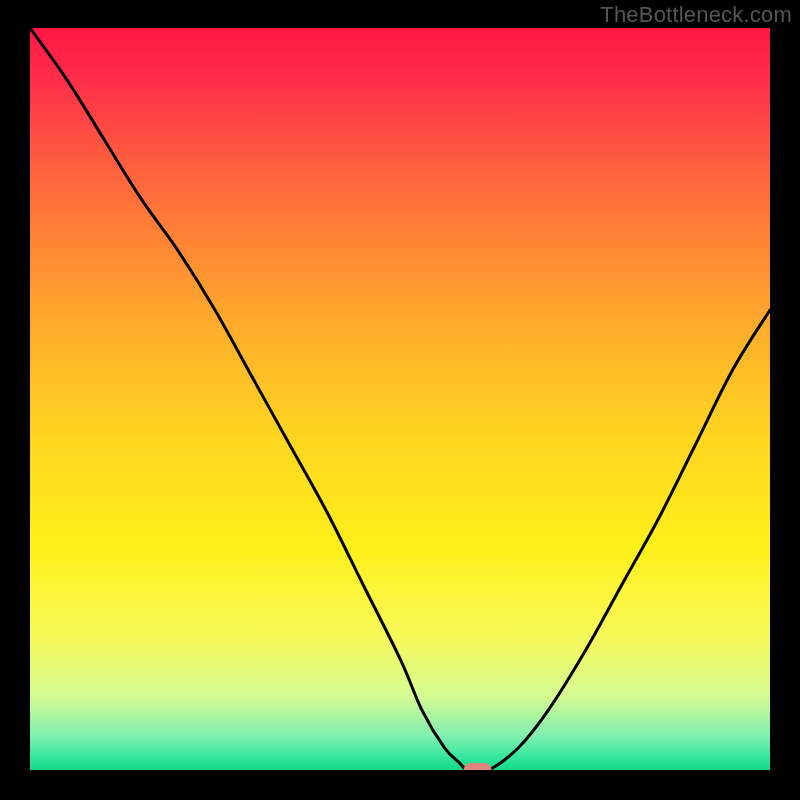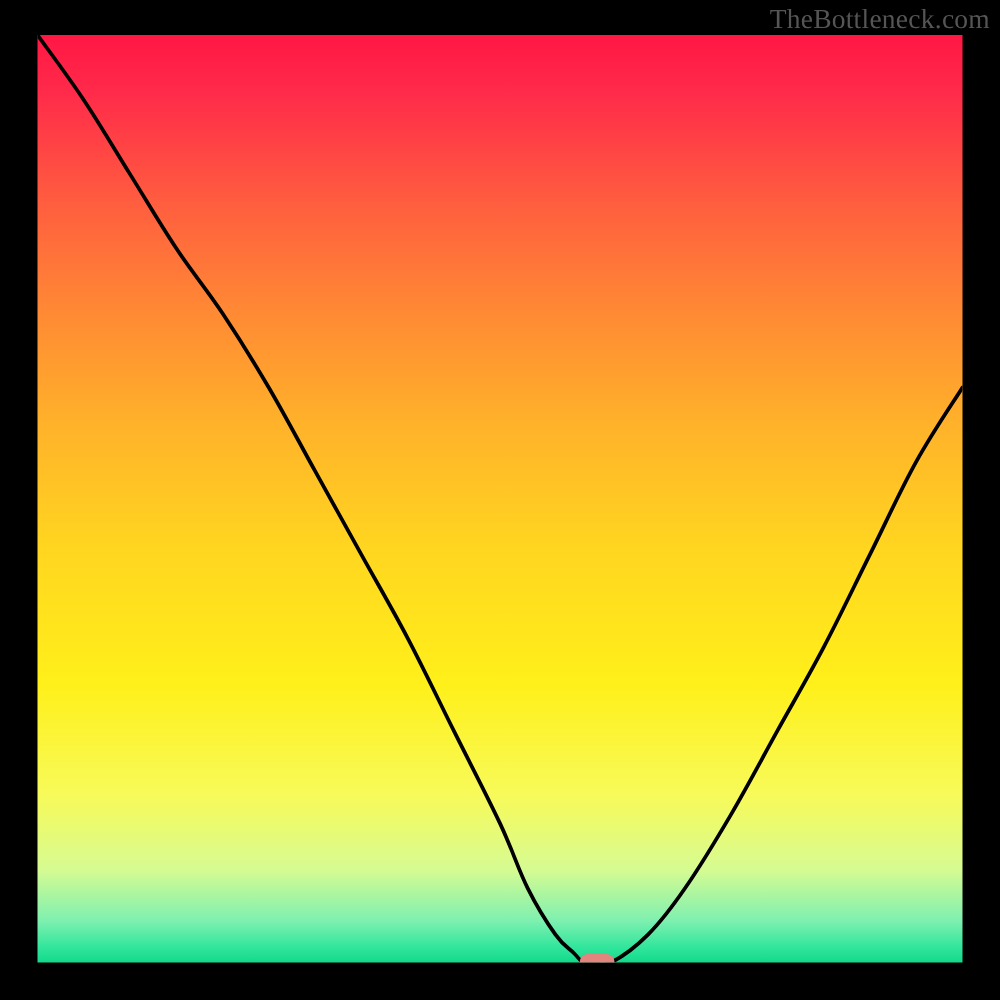--- a/index.html
+++ b/index.html
@@ -15,21 +15,21 @@
     height: 800px;
     position: relative;
   }
   svg {
     display: block;
   }
   .watermark {
     position: absolute;
     top: 2px;
     right: 8px;
-    font-family: Liberation Serif, serif;
+    font-family: Liberation Sans, sans-serif;
     font-size: 22px;
     font-weight: 500;
     color: #555;
     letter-spacing: 0.2px;
   }
 </style>
 </head>
 <body>
 
 <div class="chart-wrap">

